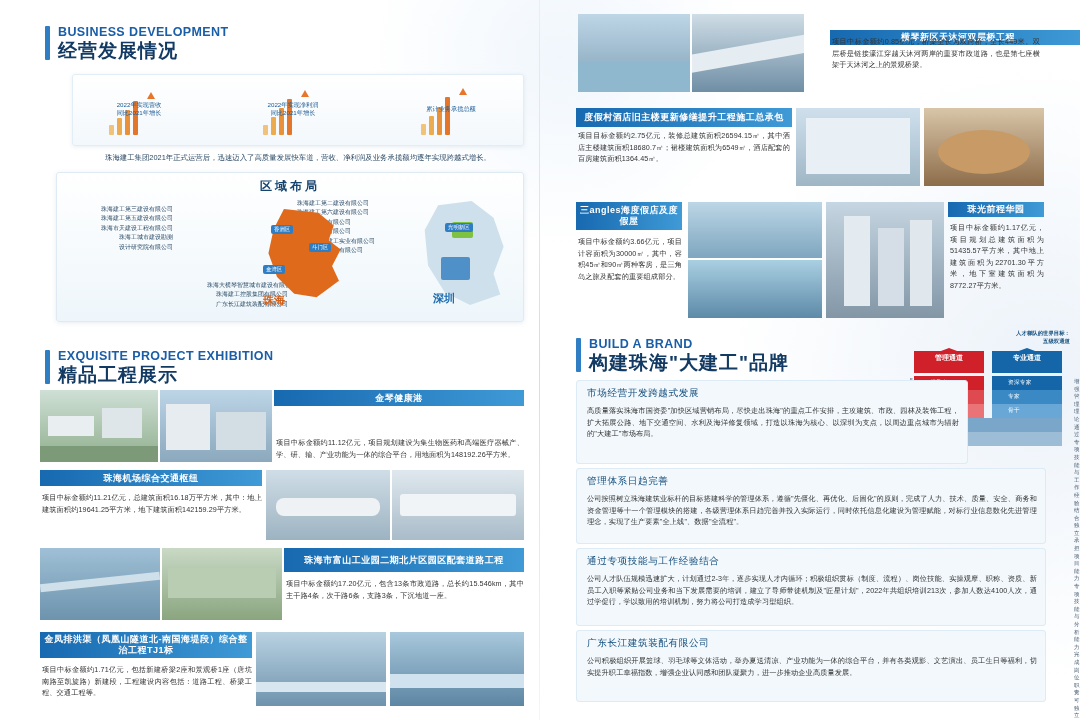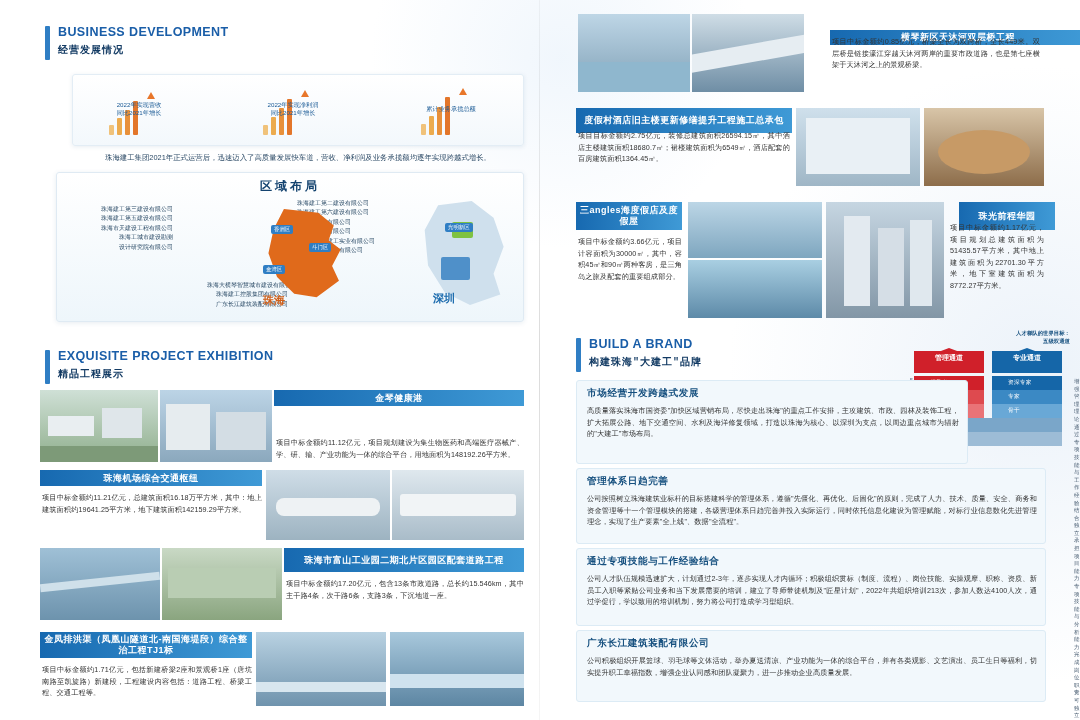--- a/index.html
+++ b/index.html
@@ -29,22 +29,22 @@
   .sec-head { position:absolute; display:flex; align-items:center; }
   .sec-bar {
     width:5px; height:34px; background:#2f7ec4; margin-right:8px; margin-top:2px;
     border-radius:1px;
   }
   .sec-en {
     font-size:12.5px; font-weight:bold; color:#1a5ea8; letter-spacing:0.4px;
     line-height:15px;
   }
   .sec-cn {
-    font-size:10px; font-weight:bold; color:#123a63; letter-spacing:1px;
-    line-height:17px; margin-top:2px;font-family:Liberation Mono, monospace;
+    font-size:19px; font-weight:bold; color:#123a63; letter-spacing:1px;
+    line-height:17px; margin-top:2px;
   }
 
   
   .cap {
     background:linear-gradient(to right, #1769b0, #3f9ad6);
     color:#fff; font-size:9px; font-weight:bold;
     display:flex; align-items:center; justify-content:center;
     text-align:center; line-height:11px; padding:2px 4px;
     letter-spacing:0.5px;
   }
@@ -112,21 +112,21 @@
   .city-label { position:absolute; font-size:11px; font-weight:bold; color:#1a5a9a; }
 
   
   .proj-txt { position:absolute; }
 
   
   .brand-card {
     position:absolute; background:#f2f8fc; border:1px solid #dcebf5; border-radius:3px;
   }
   .brand-title {
-    font-size:9.6px; font-weight:bold; color:#16507f; letter-spacing:0.6px;
+    font-size:9.6px; font-weight:normal; color:#16507f; letter-spacing:0.6px;
   }
   .ladder { position:absolute; right:8px; top:338px; width:168px; height:110px; }
   .lad-col { position:absolute; top:16px; width:70px; height:92px; }
   .lad-step {
     position:absolute; left:0; right:0; height:14px; color:#fff; font-size:5.6px;
     display:flex; align-items:center; padding-left:16px; letter-spacing:0.3px;
   }
   .lad-num {
     position:absolute; left:-9px; width:8px; text-align:right; font-size:6px; color:#5b7389;
   }
@@ -284,39 +284,39 @@
 
     <div class="ph" style="left:38px; top:14px; width:112px; height:78px;background:linear-gradient(#bed6e6,#7fa0b6);">
       <div style="position:absolute;left:0;bottom:0;width:112px;height:30px;background:#8fb7ce;"></div>
     </div>
     <div class="ph" style="left:152px; top:14px; width:112px; height:78px;background:linear-gradient(#cfdde6,#6f8ea5);">
       <div style="position:absolute;left:-10px;top:30px;width:140px;height:18px;background:#e6edf2;transform:rotate(-10deg);"></div>
     </div>
     <div class="cap" style="position:absolute; left:290px; top:30px; width:256px; height:15px;">横琴新区天沐河双层桥工程</div>
     <div class="body-txt" style="position:absolute; left:292px; top:36px; width:208px;">项目中标金额约0.85亿元，桥梁全长为双跨桥，全长449米。双层桥是链接濠江穿越天沐河两岸的重要市政道路，也是第七座横架于天沐河之上的景观桥梁。</div>
 
-    <div class="cap" style="position:absolute; left:36px; top:108px; width:216px; height:25px;">度假村酒店旧主楼更新修缮提升工程施工总承包</div>
+    <div class="cap" style="position:absolute; left:36px; top:108px; width:216px; height:19px;">度假村酒店旧主楼更新修缮提升工程施工总承包</div>
     <div class="body-txt" style="position:absolute; left:38px; top:130px; width:212px;">项目目标金额约2.75亿元，装修总建筑面积26594.15㎡，其中酒店主楼建筑面积18680.7㎡；裙楼建筑面积为6549㎡，酒店配套的百房建筑面积1364.45㎡。</div>
     <div class="ph" style="left:256px; top:108px; width:124px; height:78px;background:linear-gradient(#cfe0ec,#9fb6c6);">
       <div style="position:absolute;left:10px;top:10px;width:104px;height:56px;background:#e9f0f5;"></div>
     </div>
     <div class="ph" style="left:384px; top:108px; width:120px; height:78px;background:linear-gradient(#d8c5a8,#8d6d4a);">
       <div style="position:absolute;left:14px;top:22px;width:92px;height:44px;border-radius:46px/22px;background:#c79a66;"></div>
     </div>
 
     <div class="cap" style="position:absolute; left:36px; top:202px; width:106px; height:28px;">三angles海度假店及度假屋</div>
     <div class="body-txt" style="position:absolute; left:38px; top:236px; width:104px;">项目中标金额约3.66亿元，项目计容面积为30000㎡，其中，容积45㎡和90㎡两种客房，是三角岛之旅及配套的重要组成部分。</div>
     <div class="ph" style="left:148px; top:202px; width:134px; height:56px;background:linear-gradient(#bcd6e6,#7ea6bf);"></div>
     <div class="ph" style="left:148px; top:260px; width:134px; height:58px;background:linear-gradient(#a9cfe2,#5d8aa8);"></div>
     <div class="ph" style="left:286px; top:202px; width:118px; height:116px;background:linear-gradient(#c6d6e2,#8296a6);">
       <div style="position:absolute;left:18px;top:14px;width:26px;height:90px;background:#e3eaf0;"></div>
       <div style="position:absolute;left:52px;top:26px;width:26px;height:78px;background:#d5dee6;"></div>
       <div style="position:absolute;left:84px;top:18px;width:22px;height:86px;background:#e0e8ee;"></div>
     </div>
-    <div class="cap" style="position:absolute; left:419px; top:202px; width:96px; height:28px;">珠光前程华园</div>
+    <div class="cap" style="position:absolute; left:408px; top:202px; width:96px; height:15px;">珠光前程华园</div>
     <div class="body-txt" style="position:absolute; left:410px; top:222px; width:94px;">项目中标金额约1.17亿元，项目规划总建筑面积为51435.57平方米，其中地上建筑面积为22701.30平方米，地下室建筑面积为8772.27平方米。</div>
 
     <div class="sec-head" style="left:36px; top:336px;">
       <div class="sec-bar"></div>
       <div>
         <div class="sec-en">BUILD A BRAND</div>
         <div class="sec-cn">构建珠海"大建工"品牌</div>
       </div>
     </div>
 

